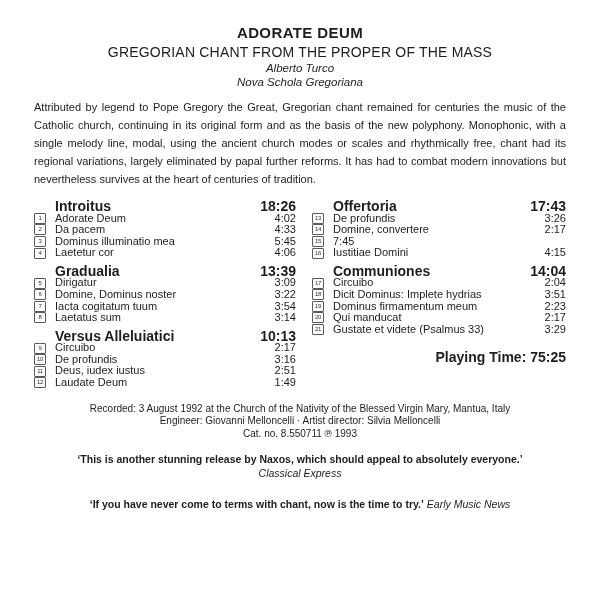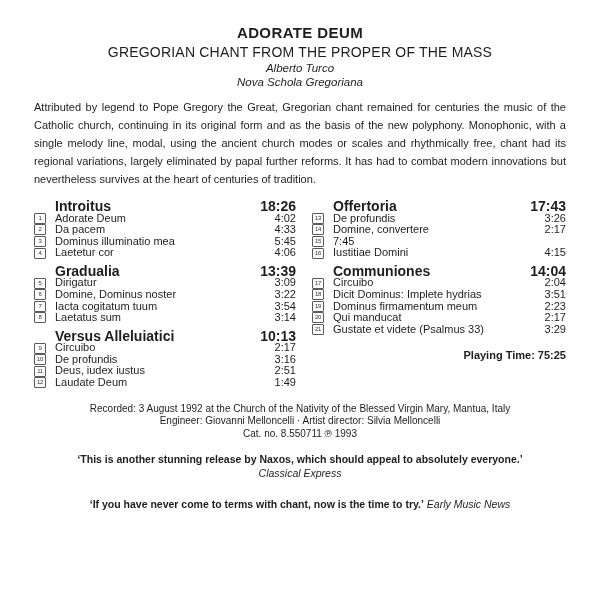--- a/index.html
+++ b/index.html
@@ -62,21 +62,21 @@
     border: 1px solid #5a5a5a; border-radius: 1px;
     font-size: 6px; line-height: 9px; text-align: center;
     letter-spacing: -0.3px; color: #333;
     margin-right: 9px;
     background: #fdfdfd;
   }
   .track-title { flex: 1; white-space: nowrap; overflow: hidden; }
   .track-time { }
   .playing-time {
     text-align: right;
-    font-size: 11px; font-weight: bold;
+    font-size: 14px; font-weight: bold;
     margin-top: 14px;
   }
   
   .credits {
     text-align: center;
     font-size: 10px; line-height: 12.6px;
     margin-top: 14px;
   }
   
   .quotes { text-align: center; }

